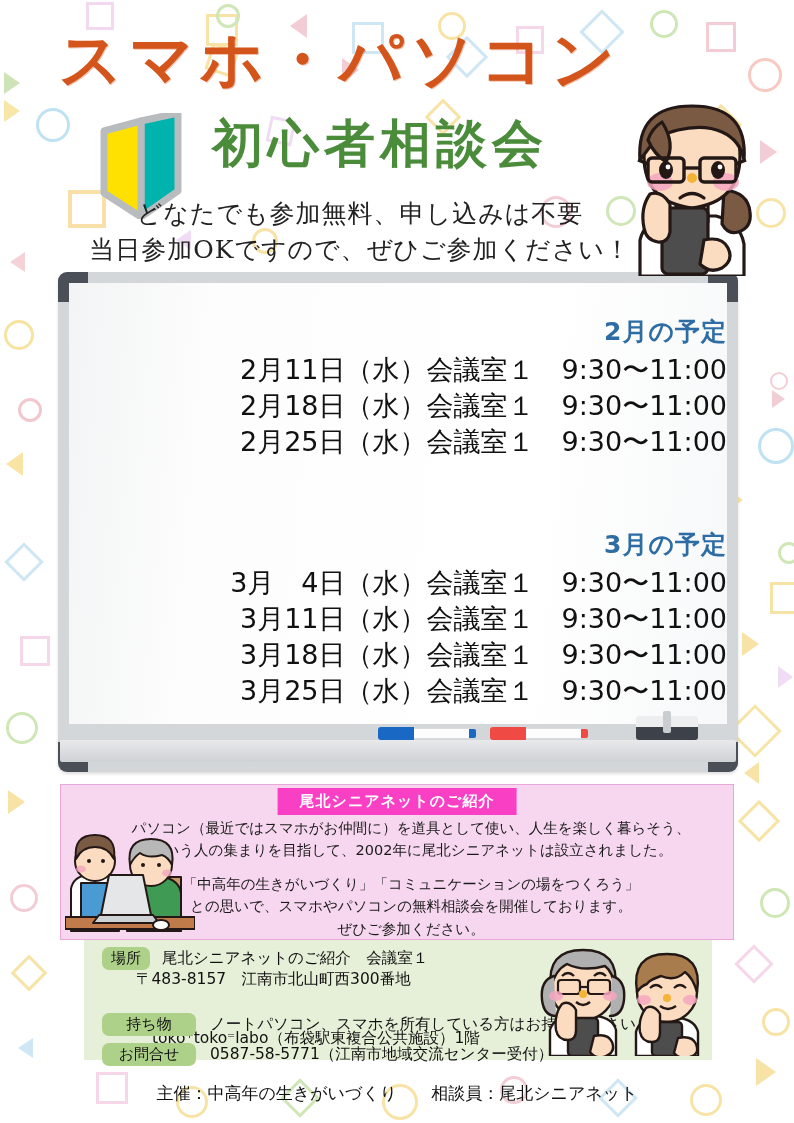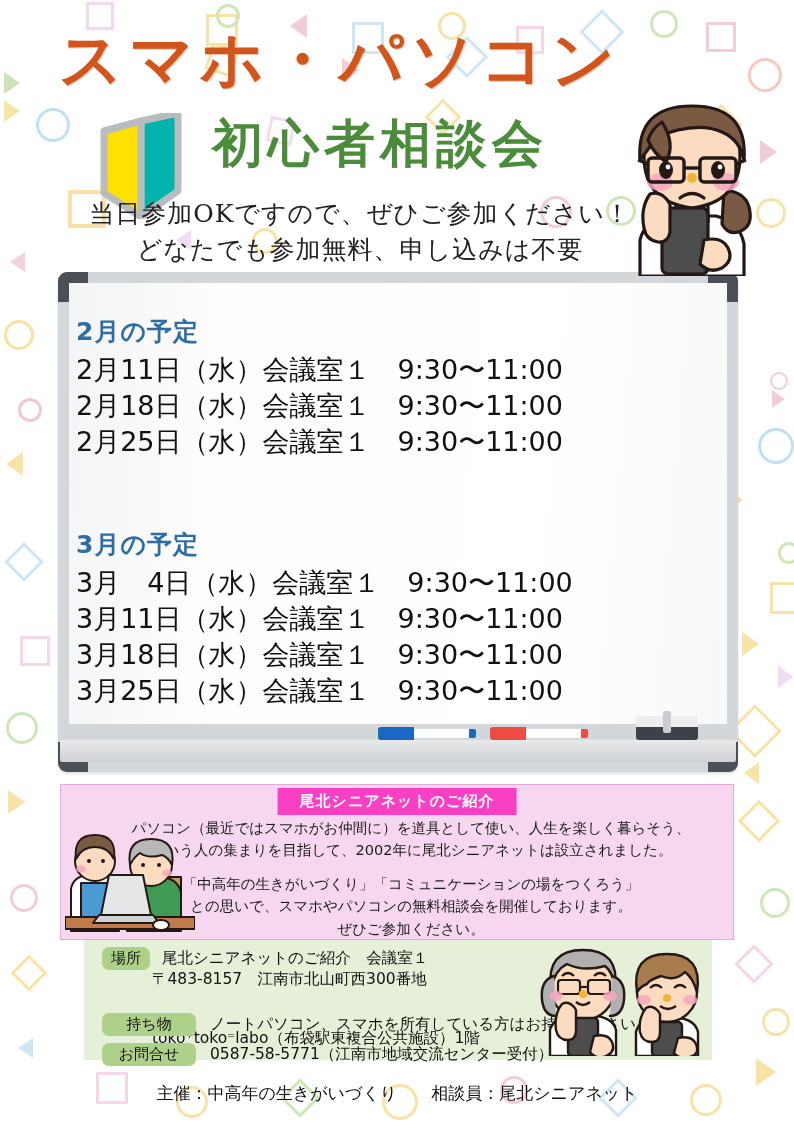--- a/index.html
+++ b/index.html
@@ -68,21 +68,21 @@
   }
   .marker{position:absolute;bottom:32px;height:13px;border-radius:3px;}
   .marker .cap{position:absolute;left:0;top:0;bottom:0;width:36px;border-radius:3px 0 0 3px;}
   .marker .body{position:absolute;left:34px;right:6px;top:1px;bottom:1px;background:#fdfdfd;border:1px solid #d9dcdf;}
   .marker .tip{position:absolute;right:0;top:2px;bottom:2px;width:7px;border-radius:0 2px 2px 0;}
   .eraser{position:absolute;right:40px;bottom:32px;width:62px;height:24px;}
   .eraser .top{position:absolute;left:0;top:0;width:62px;height:11px;background:#eceef0;border-radius:3px 3px 0 0;}
   .eraser .bot{position:absolute;left:0;top:11px;width:62px;height:13px;background:#3d4149;border-radius:0 0 3px 3px;}
   .eraser .knob{position:absolute;left:27px;top:-5px;width:8px;height:22px;background:#c9ccd0;border-radius:2px;}
 
-  .month-block{position:absolute;left:7px;right:0;text-align:left;}
+  .month-block{position:absolute;left:7px;right:0;text-align:right;}
   .month-head{
     font-size:25px;font-weight:bold;color:#2e6da4;letter-spacing:1px;
     font-family:"DejaVu Sans","Liberation Sans",sans-serif;margin-bottom:4px;
   }
   .row{
     font-size:27px;color:#111;line-height:1.33;
     font-family:"DejaVu Sans","Liberation Sans",sans-serif;
     white-space:pre;letter-spacing:0px;
   }
 
@@ -204,22 +204,22 @@
     <div class="title-sub">初心者相談会</div>
 
     <div class="wakaba">
       <svg viewBox="0 0 86 106" width="86" height="106">
         <path d="M43 8 L80 0 L80 78 L43 104 Z" fill="#00b3ac" stroke="#b9bcbe" stroke-width="7" stroke-linejoin="round"></path>
         <path d="M43 8 L6 18 L6 80 L43 104 Z" fill="#ffe100" stroke="#b9bcbe" stroke-width="7" stroke-linejoin="round"></path>
       </svg>
     </div>
 
     <div class="lead">
+      <div>どなたでも参加無料、申し込みは不要</div>
       <div>当日参加OKですので、ぜひご参加ください！</div>
-      <div>どなたでも参加無料、申し込みは不要</div>
     </div>
 
     <div class="woman">
       <svg viewBox="0 0 184 178" width="184" height="178">
         <g stroke="#231815" stroke-width="3.2" stroke-linejoin="round" stroke-linecap="round">
 
           <path d="M36 178 L36 142 Q40 124 62 118 L112 118 Q136 124 140 146 L140 178 Z" fill="#ffffff"></path>
 
           <path d="M120 92 q24 2 26 22 q2 16 -12 20 q-10 3 -16 -8 z" fill="#7b5a43"></path>
 
@@ -352,21 +352,21 @@
       </svg>
     </div>
   </div>
 
   <div class="green-panel">
 
     <div class="gline" style="left:18px;top:7px;">
       <span class="glabel">場所</span>
       <span style="margin-left:7px;">尾北シニアネットのご紹介　会議室１</span>
     </div>
-    <div class="gline" style="left:68px;top:29px;text-align:right;">〒483-8157　江南市北山町西300番地</div>
+    <div class="gline" style="left:52px;top:29px;text-align:right;">〒483-8157　江南市北山町西300番地</div>
     <div class="gline" style="left:68px;top:48px;margin-top:40px;">toko⁺toko⁼labo（布袋駅東複合公共施設）1階</div>
 
     <div class="gline" style="left:18px;top:73px;">
       <span class="glabel" style="width:76px;">持ち物</span>
       <span style="margin-left:9px;">ノートパソコン、スマホを所有している方はお持ちください。</span>
     </div>
 
     <div class="gline" style="left:18px;top:103px;">
       <span class="glabel" style="width:76px;">お問合せ</span>
       <span style="margin-left:9px;">0587-58-5771（江南市地域交流センター受付）</span>

